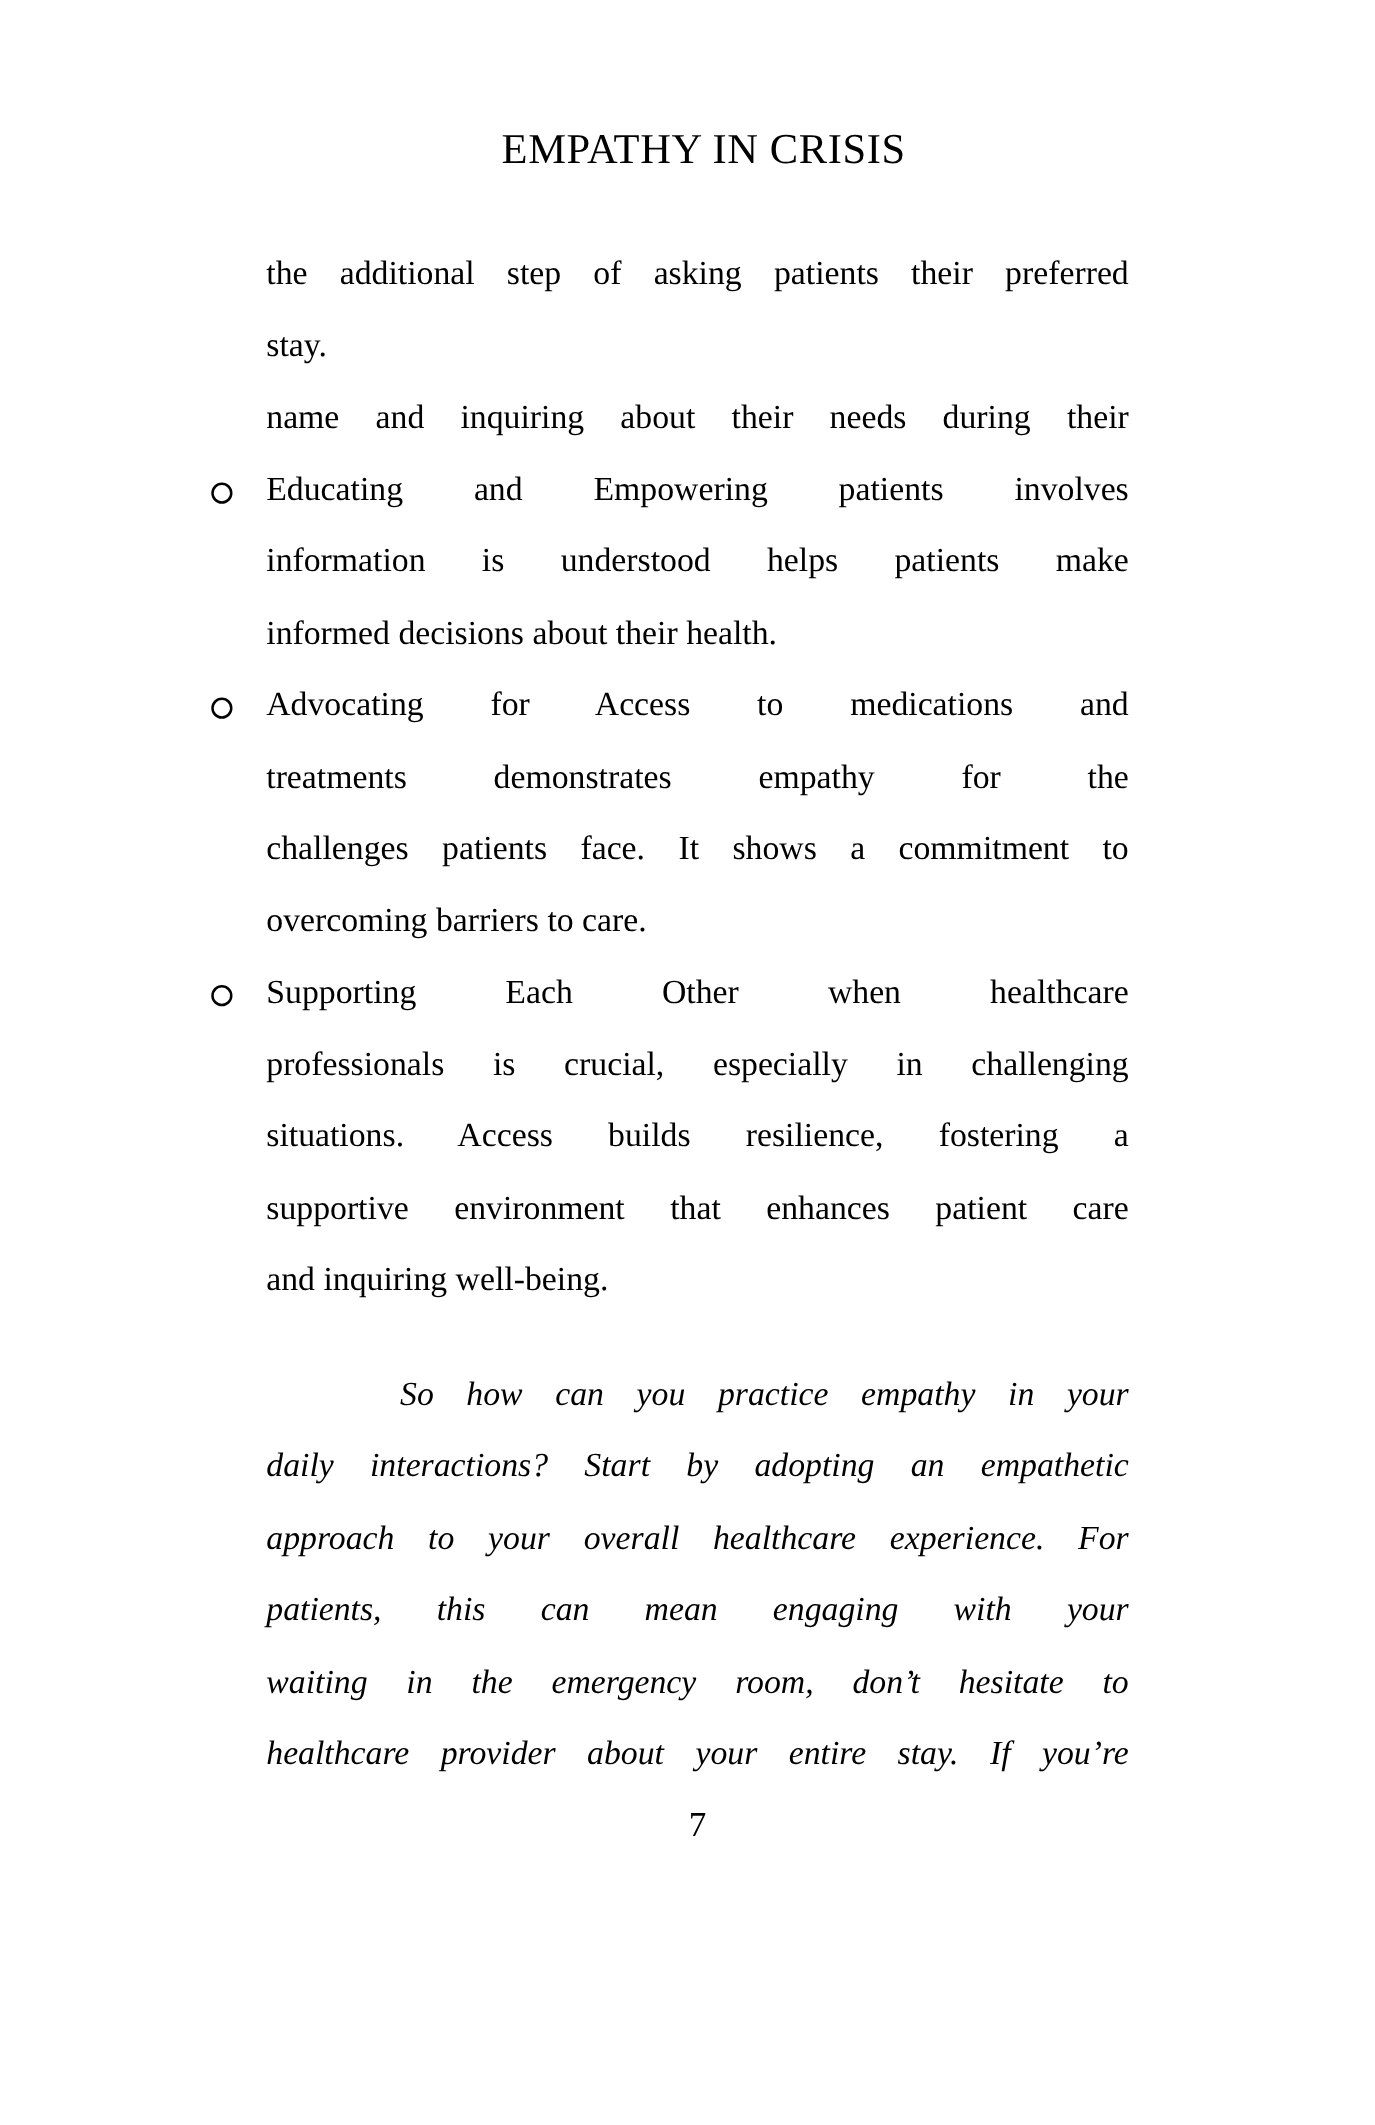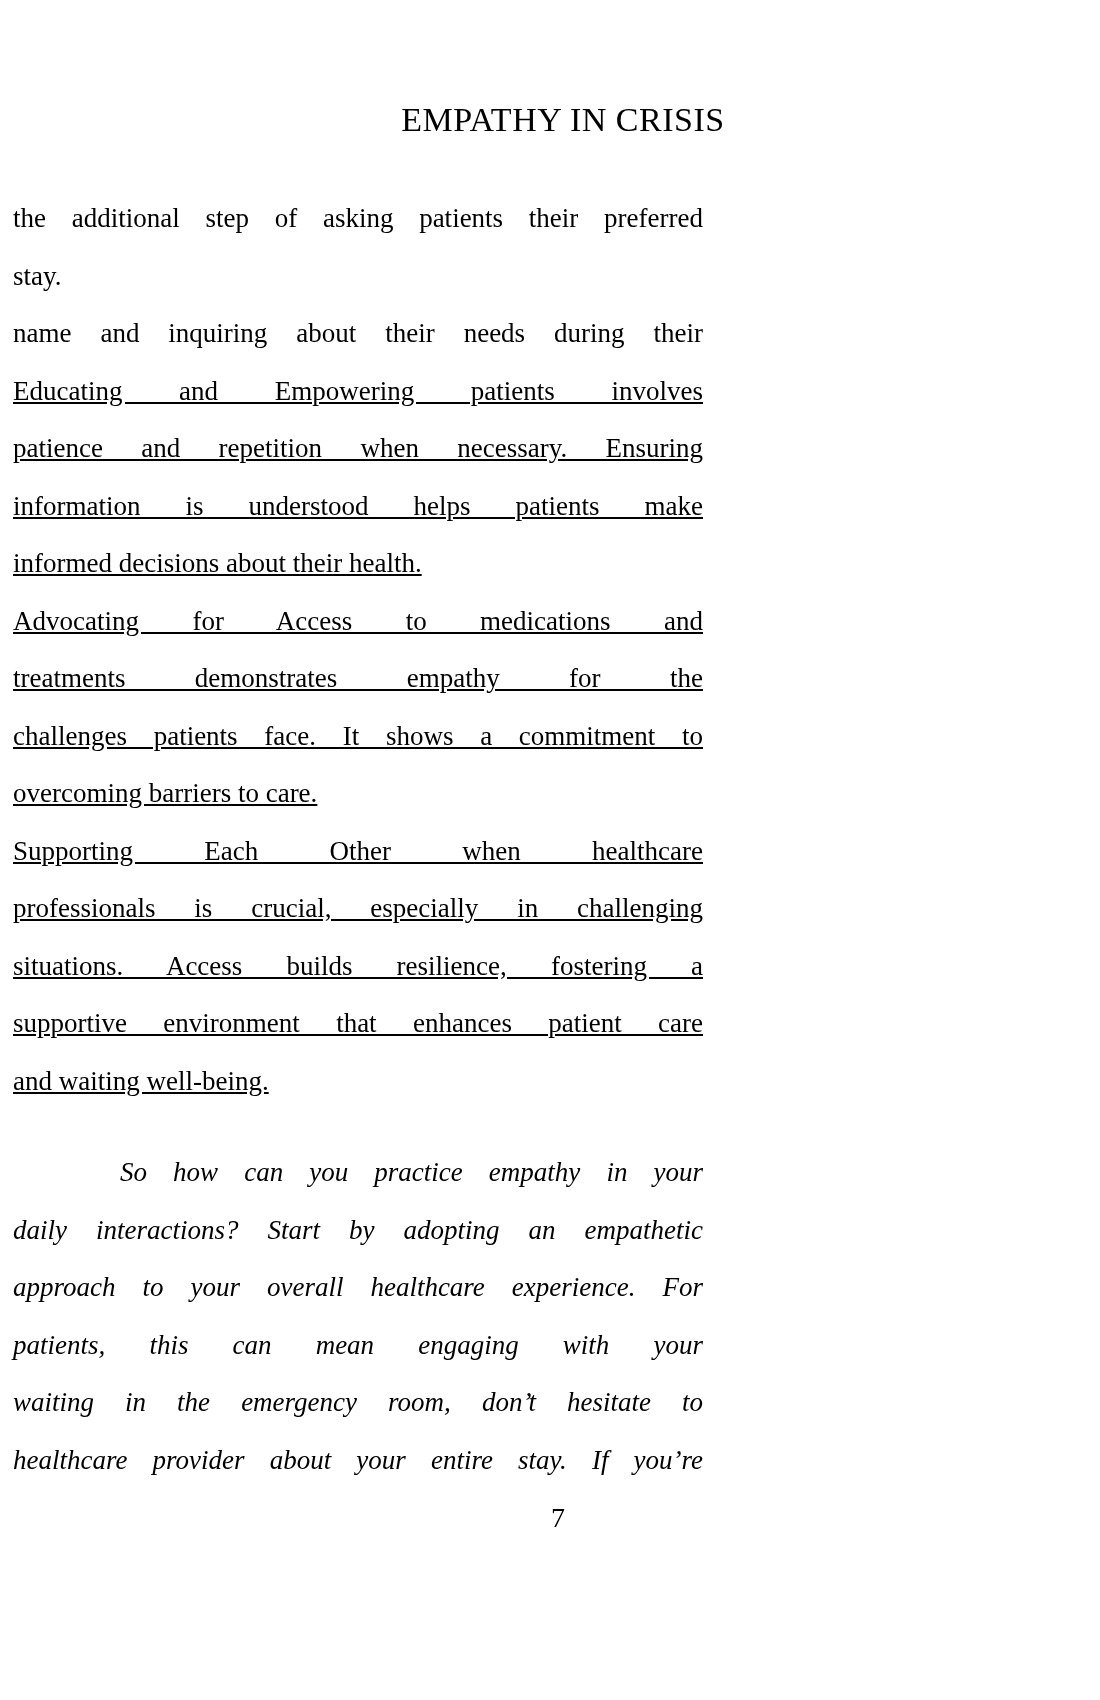--- a/index.html
+++ b/index.html
@@ -19,20 +19,21 @@
   }
   .doc-title {
     padding-top: 100px;
     text-align: center;
     font-size: 34px;
     line-height: 40px;
     letter-spacing: 0.5px;
     white-space: nowrap;
   }
   .body-block {
+    margin-left: 200px;
     width: 690px;
     font-size: 27px;
     line-height: 57.5px;
   }
   .para-intro {
     margin-top: 50px;
   }
   .line {
     text-align: justify;
     text-align-last: justify;
@@ -40,21 +41,20 @@
     white-space: normal;
   }
   .line.last {
     text-align-last: left;
   }
   .line.indent-first {
     padding-left: 107px;
   }
   .bullet-item {
     position: relative;
-    text-decoration: underline;
   }
   .bullet-marker {
     position: absolute;
     left: -44px;
     top: 23px;
     width: 13px;
     height: 13px;
     border: 2px solid #000000;
     border-radius: 50%;
     box-sizing: content-box;
@@ -82,40 +82,39 @@
 
     <div class="para-intro">
       <div class="line">the additional step of asking patients their preferred</div>
       <div class="line last">stay.</div>
       <div class="line">name and inquiring about their needs during their</div>
     </div>
 
     <div class="bullet-item">
       <span class="bullet-marker"></span>
       <div class="line">Educating and Empowering patients involves</div>
-      <div class="line">patience and repetition when necessary. Ensuring</div>
       <div class="line">information is understood helps patients make</div>
       <div class="line last">informed decisions about their health.</div>
     </div>
 
     <div class="bullet-item">
       <span class="bullet-marker"></span>
       <div class="line">Advocating for Access to medications and</div>
       <div class="line">treatments demonstrates empathy for the</div>
       <div class="line">challenges patients face. It shows a commitment to</div>
       <div class="line last">overcoming barriers to care.</div>
     </div>
 
     <div class="bullet-item">
       <span class="bullet-marker"></span>
       <div class="line">Supporting Each Other when healthcare</div>
       <div class="line">professionals is crucial, especially in challenging</div>
       <div class="line">situations. Access builds resilience, fostering a</div>
       <div class="line">supportive environment that enhances patient care</div>
-      <div class="line last">and waiting well-being.</div>
+      <div class="line last">and inquiring well-being.</div>
     </div>
 
     <div class="para-closing">
       <div class="line indent-first">So how can you practice empathy in your</div>
       <div class="line">daily interactions? Start by adopting an empathetic</div>
       <div class="line">approach to your overall healthcare experience. For</div>
       <div class="line">patients, this can mean engaging with your</div>
       <div class="line">waiting in the emergency room, don’t hesitate to</div>
       <div class="line">healthcare provider about your entire stay. If you’re</div>
     </div>

